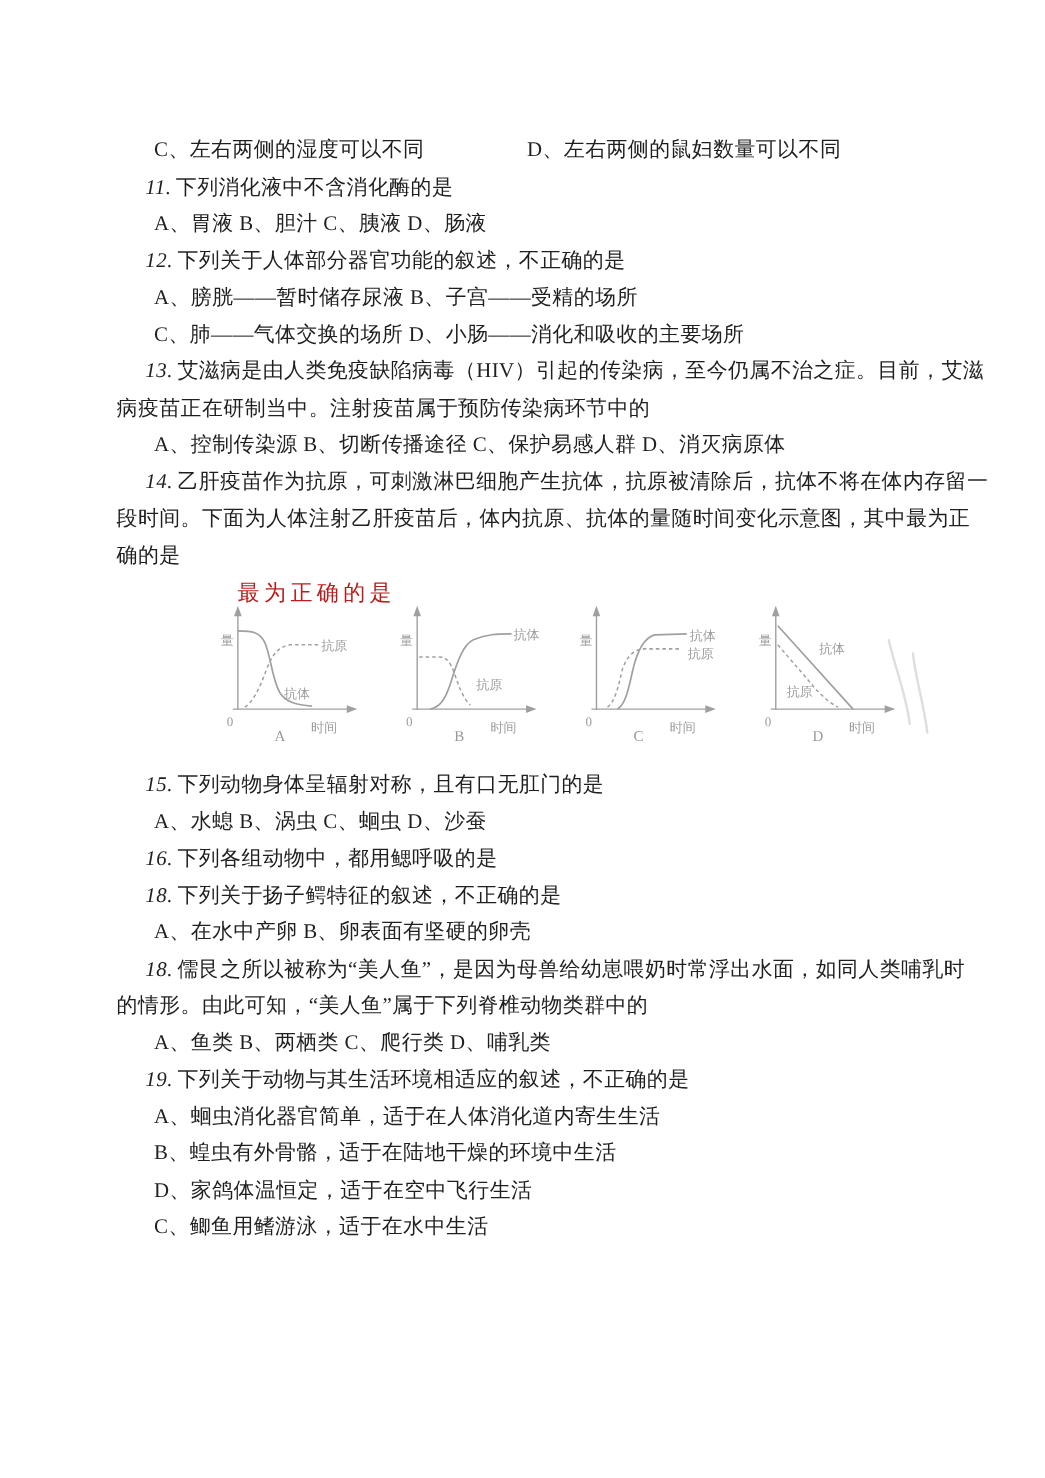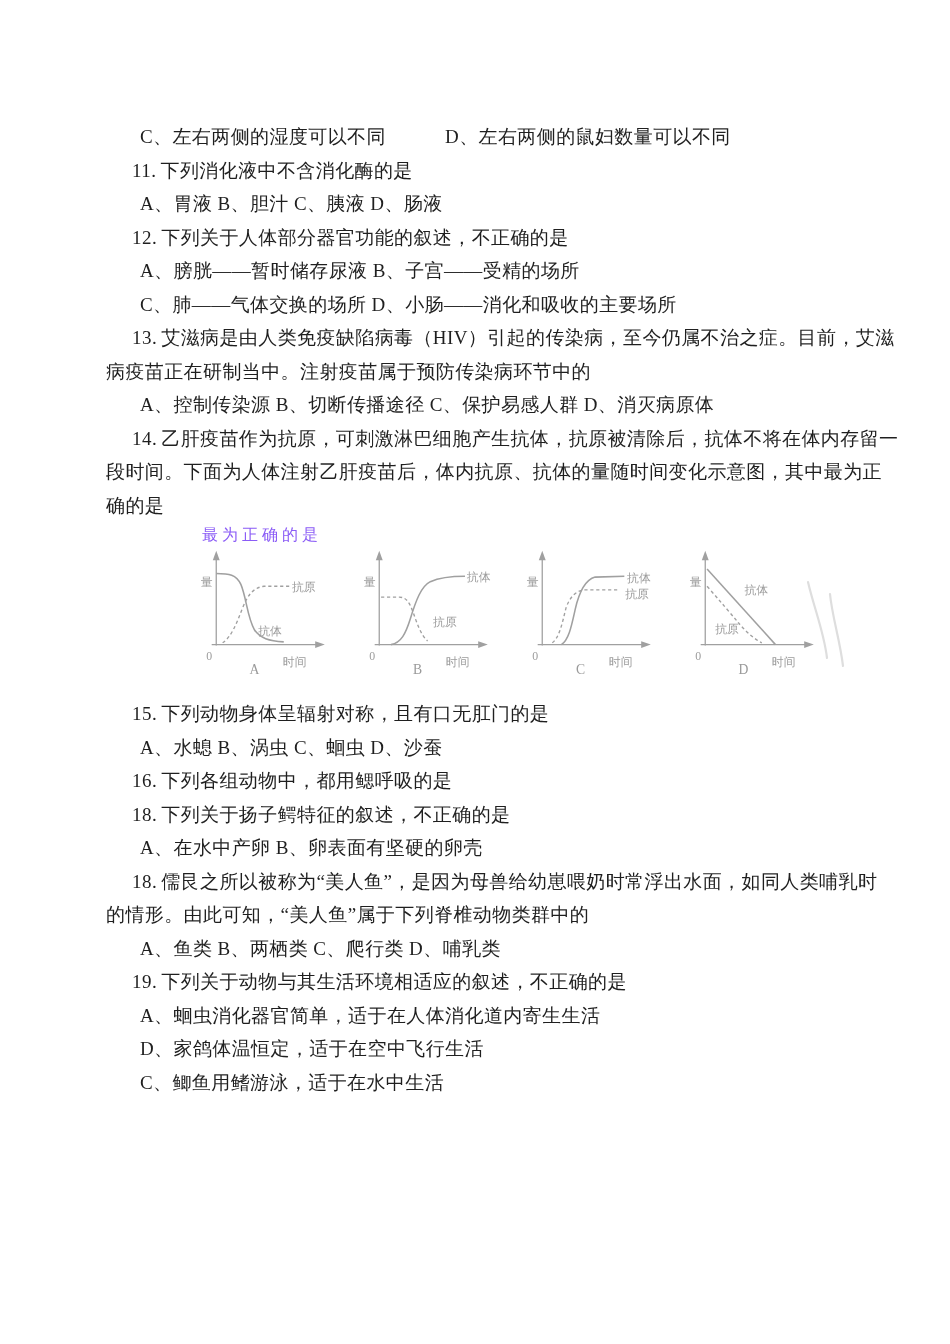--- a/index.html
+++ b/index.html
@@ -22,30 +22,30 @@
   .line {
     height: 33.5px;
     line-height: 33.5px;
     font-size: 19px;
     white-space: nowrap;
     letter-spacing: 0.4px;
   }
   .line.qline { padding-left: 26px; }
   .line.opt   { padding-left: 34px; }
   .line.cont  { padding-left: 0; }
-  .qno { margin-right: 4px; letter-spacing: 0.5px; }
-  .tab-gap { margin-left: 54px; }
+  .qno { margin-right: 4px; letter-spacing: 0.5px; font-style: italic; }
+  .tab-gap { margin-left: 88px; }
 
   
   .figure-area { position: relative; height: 175px; }
   .ghost-text {
     position: absolute;
-    left: 96px; top: 3px;
-    font-size: 16px;
-    color: #8b5cf6;
+    left: 110px; top: 3px;
+    font-size: 20px;
+    color: #b91c1c;
     letter-spacing: 4px;
     white-space: nowrap;
   }
   .graphs-row {
     position: absolute;
     left: 92px; top: 22px;
     display: flex;
     gap: 28px;
   }
   .graph { width: 135px; height: 131px; }
@@ -193,17 +193,18 @@
     <div class="line qline">
       <span class="qno">18.</span><span>儒艮之所以被称为“美人鱼”，是因为母兽给幼崽喂奶时常浮出水面，如同人类哺乳时</span>
     </div>
     <div class="line cont">的情形。由此可知，“美人鱼”属于下列脊椎动物类群中的</div>
     <div class="line opt">A、鱼类 B、两栖类 C、爬行类 D、哺乳类</div>
 
     <div class="line qline">
       <span class="qno">19.</span><span>下列关于动物与其生活环境相适应的叙述，不正确的是</span>
     </div>
     <div class="line opt">A、蛔虫消化器官简单，适于在人体消化道内寄生生活</div>
+    <div class="line opt">B、蝗虫有外骨骼，适于在陆地干燥的环境中生活</div>
     <div class="line opt">D、家鸽体温恒定，适于在空中飞行生活</div>
     <div class="line opt">C、鲫鱼用鳍游泳，适于在水中生活</div>
 
   </div>
 </div>
 
 </body></html>

